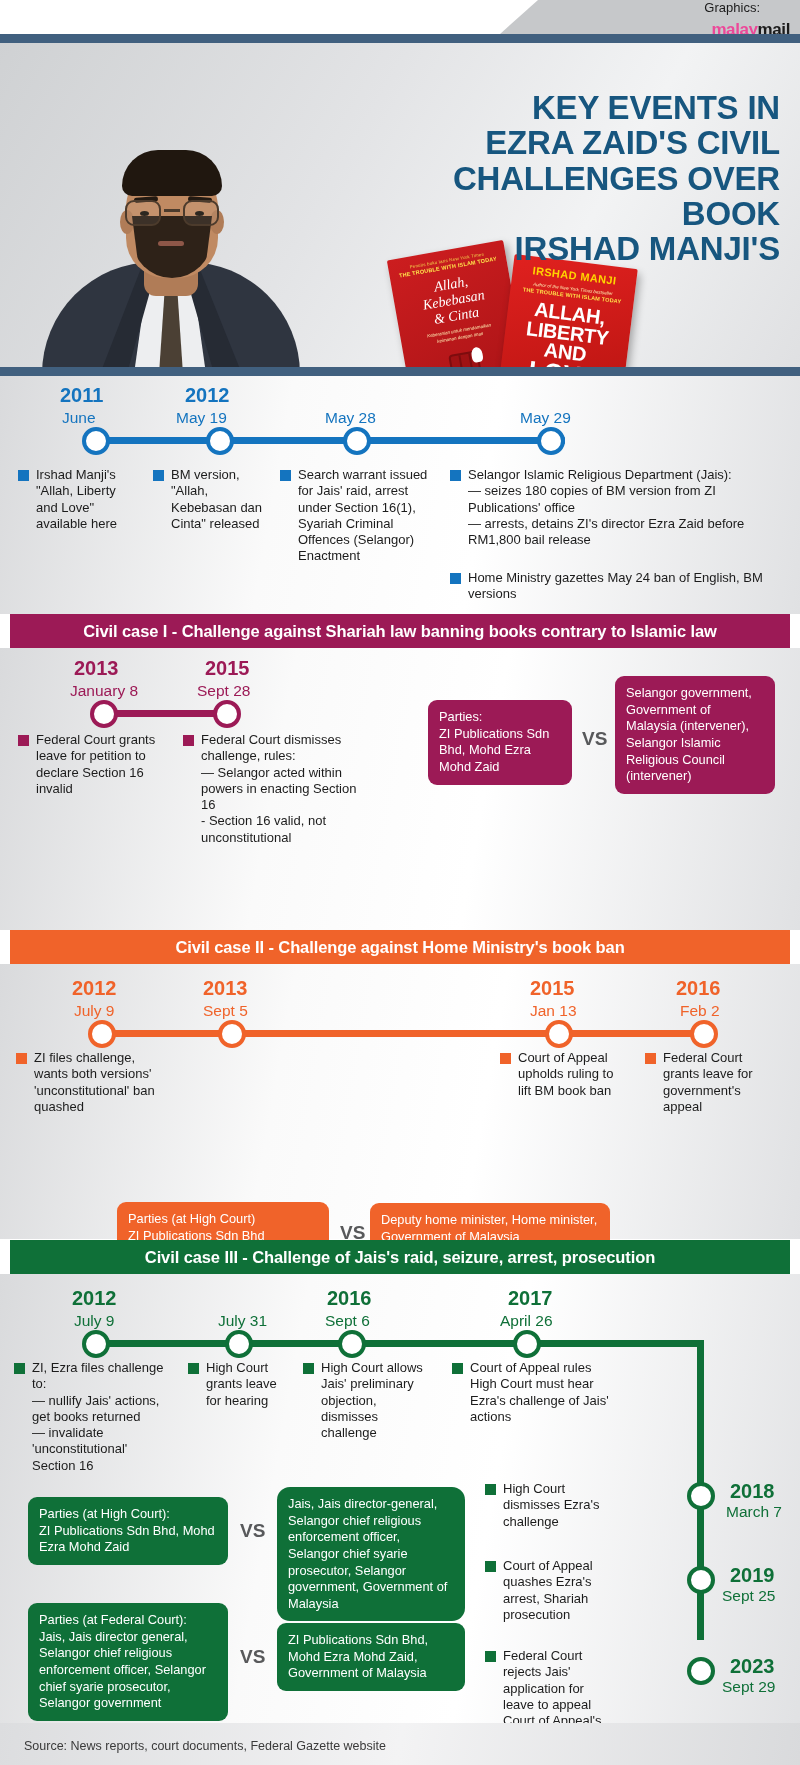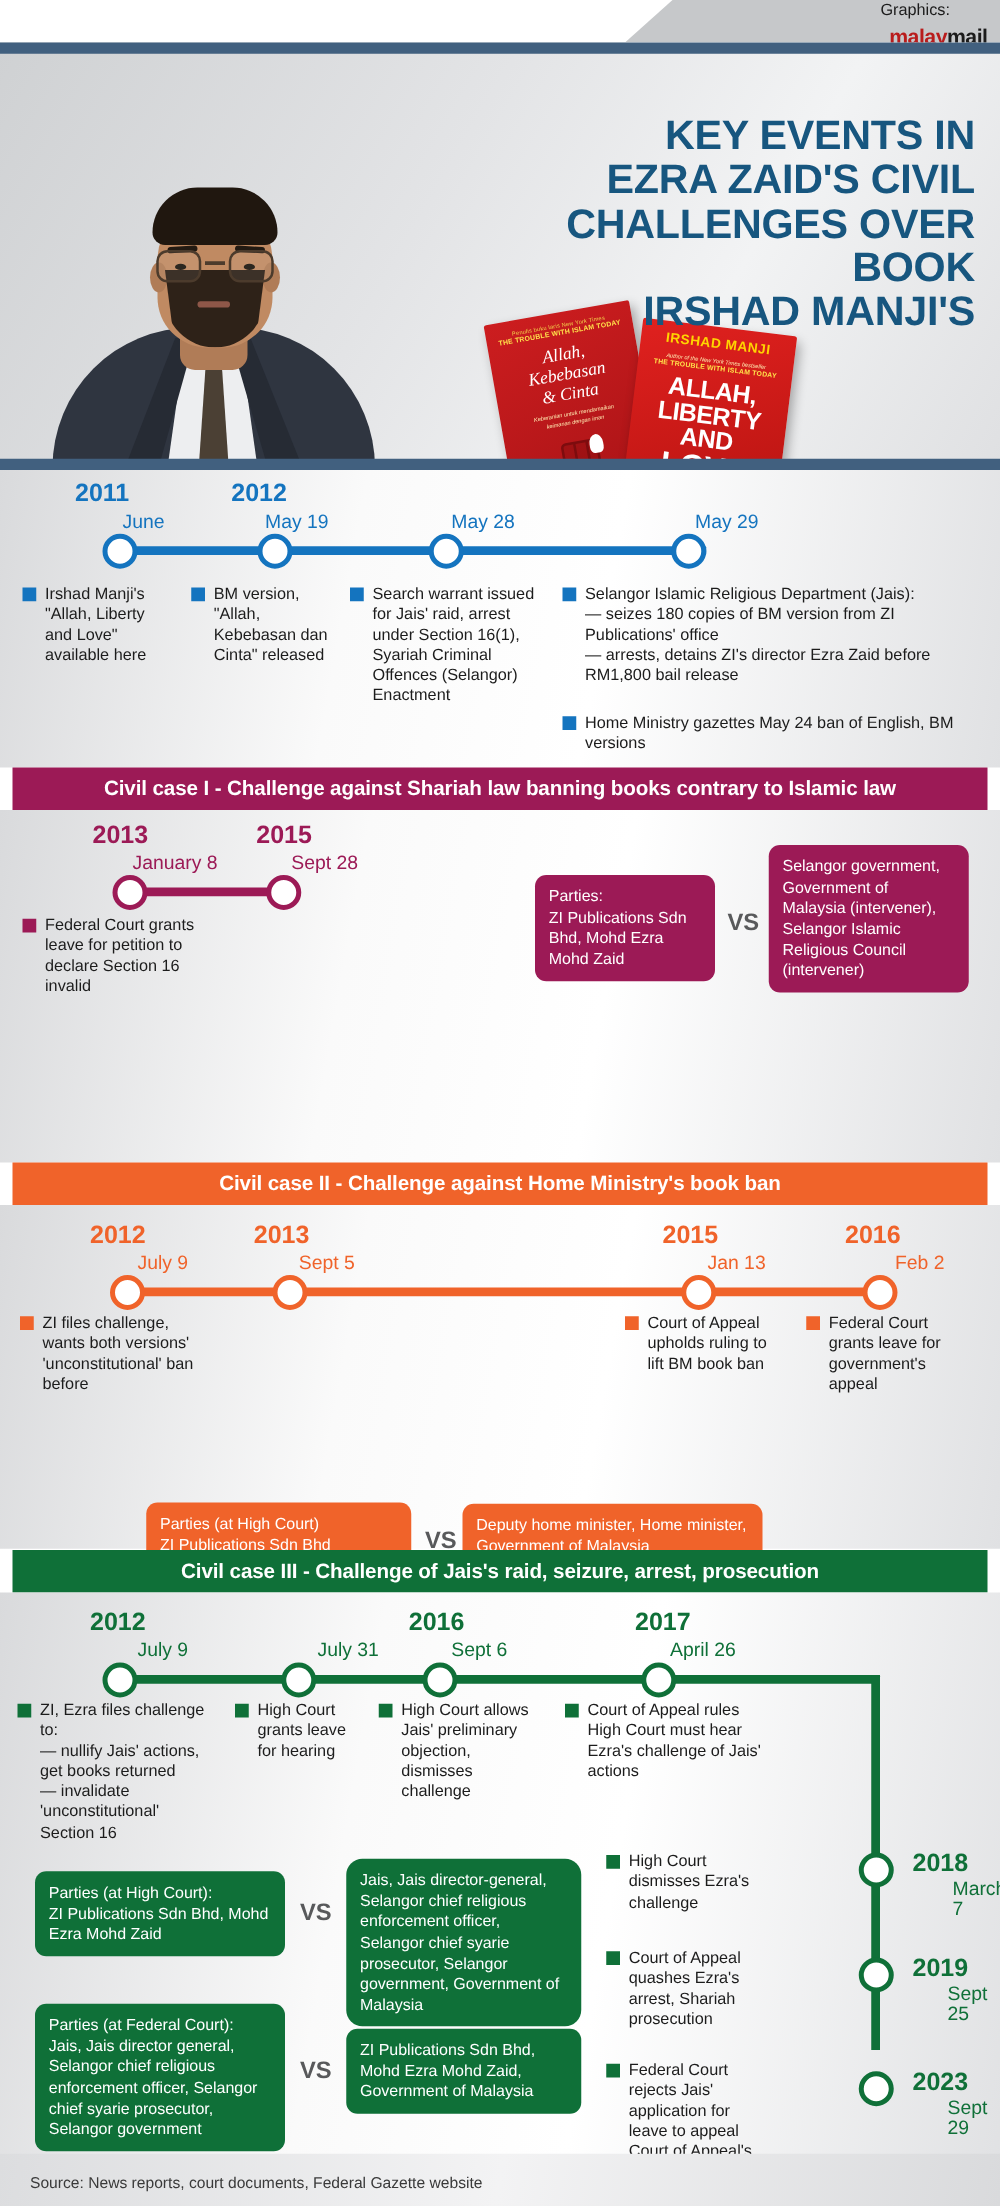--- a/index.html
+++ b/index.html
@@ -25,21 +25,21 @@
     position: absolute; top: 0; right: 0; height: 34px; width: 300px;
     background: #c6c8ca;
     clip-path: polygon(38px 0, 100% 0, 100% 100%, 0 100%);
   }
   .credit-inner {
     position: absolute; top: 0; right: 10px; height: 34px;
     display: flex; align-items: center; gap: 5px; flex-direction: column;
   }
   .credit-label { font-size: 13px; color: #1b1b1b; }
   .credit-brand { font-size: 17px; font-weight: bold; letter-spacing: -0.4px; }
-  .brand-malay { color: #b91c1c; margin-left: 37px; }
+  .brand-malay { color: #ec4899; margin-left: 37px; }
   .brand-mail  { color: #1b1b1b; }
 
   
   .hero {
     position: absolute; top: 34px; left: 0; width: 800px; height: 340px;
     background: linear-gradient(120deg, #cfd1d3 0%, #e3e4e6 42%, #f2f3f4 70%, #dfe0e2 100%);
     overflow: hidden;
   }
   .hero-rule-top {
     position: absolute; top: 34px; left: 0; width: 800px; height: 9px;
@@ -166,21 +166,21 @@
   .band.maroon { background: #9c1a56; }
   .band.orange { background: #f0632a; }
   .band.green  { background: #0f7038; }
 
   .sec-bg {
     position: absolute; left: 0; width: 800px;
     background: linear-gradient(100deg, #d9dadc 0%, #fafafa 35%, #ffffff 60%, #e0e1e3 100%);
   }
 
   .yr { position: absolute; font-size: 20px; font-weight: bold; line-height: 1; }
-  .dt { position: absolute; font-size: 15.5px; line-height: 1; margin-left: 36px; }
+  .dt { position: absolute; font-size: 15.5px; line-height: 1; }
   .blue-txt { color: #1474bf; }
   .maroon-txt { color: #9c1a56; }
   .orange-txt { color: #f0632a; }
   .green-txt { color: #0f7038; }
 
   .rail { position: absolute; height: 7px; border-radius: 1px; }
   .rail.blue { background: #1474bf; }
   .rail.maroon { background: #9c1a56; }
   .rail.orange { background: #f0632a; }
   .rail.green { background: #0f7038; }
@@ -344,20 +344,26 @@
   <div class="dt maroon-txt" style="left:197px;top:683px;">Sept 28</div>
 
   <div class="rail maroon" style="left:98px;top:710px;width:130px;"></div>
   <div class="node maroon" style="left:90px;top:700px;"></div>
   <div class="node maroon" style="left:213px;top:700px;"></div>
 
   <div class="bullet" style="left:18px;top:732px;width:150px;">
     <div class="bsq maroon"></div>
     <div class="btxt">Federal Court grants leave for petition to declare Section 16 invalid</div>
   </div>
+  <div class="bullet" style="left:183px;top:732px;width:175px;">
+    <div class="bsq maroon"></div>
+    <div class="btxt" style="white-space:pre-line">Federal Court dismisses challenge, rules:
+— Selangor acted within powers in enacting Section 16
+- Section 16 valid, not unconstitutional</div>
+  </div>
 
   <div class="pbox maroon" style="left:428px;top:700px;width:144px;white-space:pre-line;"><span>Parties:
 ZI Publications Sdn Bhd, Mohd Ezra Mohd Zaid</span></div>
   <div class="vs" style="left:582px;top:728px;">VS</div>
   <div class="pbox maroon" style="left:615px;top:676px;width:160px;"><span>Selangor government, Government of Malaysia (intervener), Selangor Islamic Religious Council (intervener)</span></div>
 
   <div class="band orange" style="top:930px;">
     <span>Civil case II - Challenge against Home Ministry's book ban</span>
   </div>
   <div class="sec-bg" style="top:964px;height:275px;"></div>
@@ -372,21 +378,21 @@
   <div class="dt orange-txt" style="left:680px;top:1003px;">Feb 2</div>
 
   <div class="rail orange" style="left:98px;top:1030px;width:600px;"></div>
   <div class="node orange" style="left:88px;top:1020px;"></div>
   <div class="node orange" style="left:218px;top:1020px;"></div>
   <div class="node orange" style="left:545px;top:1020px;"></div>
   <div class="node orange" style="left:690px;top:1020px;"></div>
 
   <div class="bullet" style="left:16px;top:1050px;width:145px;">
     <div class="bsq orange"></div>
-    <div class="btxt">ZI files challenge, wants both versions' 'unconstitutional' ban before</div>
+    <div class="btxt">ZI files challenge, wants both versions' 'unconstitutional' ban quashed</div>
   </div>
   <div class="bullet" style="left:500px;top:1050px;width:120px;">
     <div class="bsq orange"></div>
     <div class="btxt">Court of Appeal upholds ruling to lift BM book ban</div>
   </div>
   <div class="bullet" style="left:645px;top:1050px;width:125px;">
     <div class="bsq orange"></div>
     <div class="btxt">Federal Court grants leave for government's appeal</div>
   </div>
 

